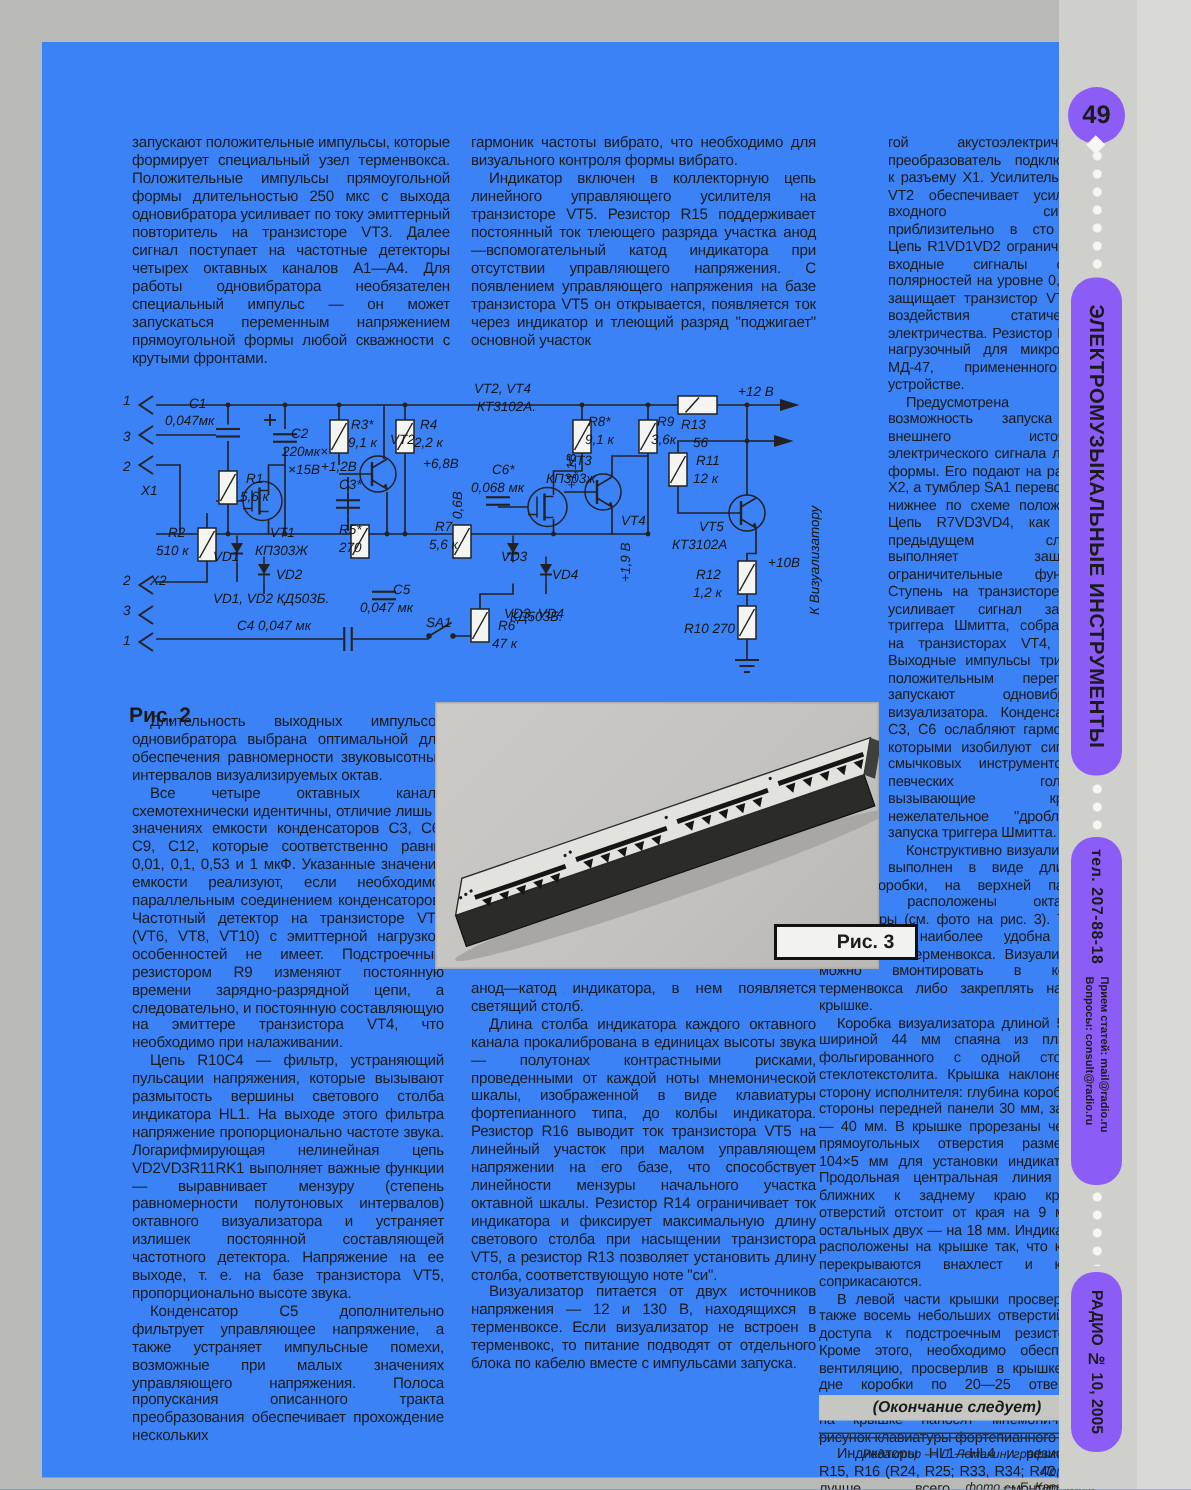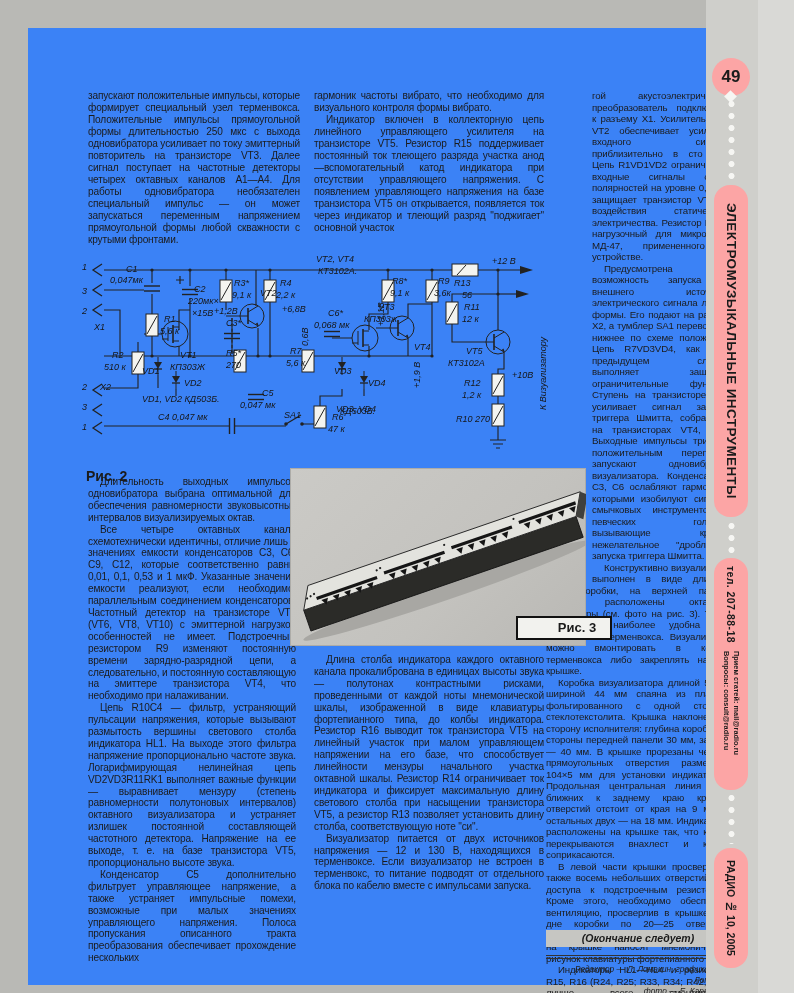--- a/index.html
+++ b/index.html
@@ -60,21 +60,21 @@
   #footer-rule{
     position:absolute;left:518px;top:927px;width:184px;height:2px;
     border-top:1px solid #333;border-bottom:1px solid #333;
   }
   #credits{
     position:absolute;left:510px;top:936px;width:192px;
     font-style:italic;font-size:8.3px;line-height:11px;text-align:right;color:#222;
   }
 
   
-  .bubble{position:absolute;background:#fca5a5;border-radius:16px;}
+  .bubble{position:absolute;background:#8b5cf6;border-radius:16px;}
   #bubble-49{left:712px;top:58px;width:38px;height:38px;border-radius:50%;
     font-weight:bold;font-size:17px;line-height:38px;text-align:center;}
   #bubble-49::after{content:"";position:absolute;left:14px;bottom:-5px;width:9px;height:9px;
     background:#f6f6f3;transform:rotate(45deg);}
   .vtext{writing-mode:vertical-rl;}
   #bubble-section{left:714px;top:185px;width:34px;height:332px;
     display:flex;align-items:center;justify-content:center;}
   #bubble-section .vtext{font-weight:bold;font-size:13.5px;letter-spacing:.4px;white-space:nowrap;}
   #bubble-contact{left:714px;top:558px;width:34px;height:232px;
     display:flex;flex-direction:column;align-items:center;justify-content:flex-start;
@@ -116,20 +116,21 @@
       <p>Индикаторы HL1—HL4 и резисторы R15, R16 (R24, R25; R33, R34; R42, R43) лучше всего смонтировать непосредственно на крышке визуализатора. В любом случае следует предусмотреть возможность небольшого — 3...5 мм — продольного перемещения индикаторов перед их окончательным креплением.</p>
     </div>
 
   <div id="col1-bottom" class="tcol">
       <p>Длительность выходных импульсов одновибратора выбрана оптимальной для обеспечения равномерности звуковысотных интервалов визуализируемых октав.</p>
       <p>Все четыре октавных канала схемотехнически идентичны, отличие лишь в значениях емкости конденсаторов C3, C6, C9, C12, которые соответственно равны 0,01, 0,1, 0,53 и 1 мкФ. Указанные значения емкости реализуют, если необходимо, параллельным соединением конденсаторов. Частотный детектор на транзисторе VT4 (VT6, VT8, VT10) с эмиттерной нагрузкой особенностей не имеет. Подстроечным резистором R9 изменяют постоянную времени зарядно-разрядной цепи, а следовательно, и постоянную составляющую на эмиттере транзистора VT4, что необходимо при налаживании.</p>
       <p>Цепь R10C4 — фильтр, устраняющий пульсации напряжения, которые вызывают размытость вершины светового столба индикатора HL1. На выходе этого фильтра напряжение пропорционально частоте звука. Логарифмирующая нелинейная цепь VD2VD3R11RK1 выполняет важные функции — выравнивает мензуру (степень равномерности полутоновых интервалов) октавного визуализатора и устраняет излишек постоянной составляющей частотного детектора. Напряжение на ее выходе, т. е. на базе транзистора VT5, пропорционально высоте звука.</p>
       <p>Конденсатор C5 дополнительно фильтрует управляющее напряжение, а также устраняет импульсные помехи, возможные при малых значениях управляющего напряжения. Полоса пропускания описанного тракта преобразования обеспечивает прохождение нескольких</p>
     </div>
   <div id="col2-bottom" class="tcol">
+      <p class="noindent">анод—катод индикатора, в нем появляется светящий столб.</p>
       <p>Длина столба индикатора каждого октавного канала прокалибрована в единицах высоты звука — полутонах контрастными рисками, проведенными от каждой ноты мнемонической шкалы, изображенной в виде клавиатуры фортепианного типа, до колбы индикатора. Резистор R16 выводит ток транзистора VT5 на линейный участок при малом управляющем напряжении на его базе, что способствует линейности мензуры начального участка октавной шкалы. Резистор R14 ограничивает ток индикатора и фиксирует максимальную длину светового столба при насыщении транзистора VT5, а резистор R13 позволяет установить длину столба, соответствующую ноте "си".</p>
       <p>Визуализатор питается от двух источников напряжения — 12 и 130 В, находящихся в терменвоксе. Если визуализатор не встроен в терменвокс, то питание подводят от отдельного блока по кабелю вместе с импульсами запуска.</p>
     </div>
 
   <div id="fig2">
     <svg width="494" height="200" viewBox="0 0 494 200">
       <defs>
         <g id="resv">
             <rect x="-6" y="-11" width="12" height="22" fill="#f4f4f0" stroke="#222"></rect>
             <line x1="-5" y1="9" x2="5" y2="-9" stroke="#222"></line>

